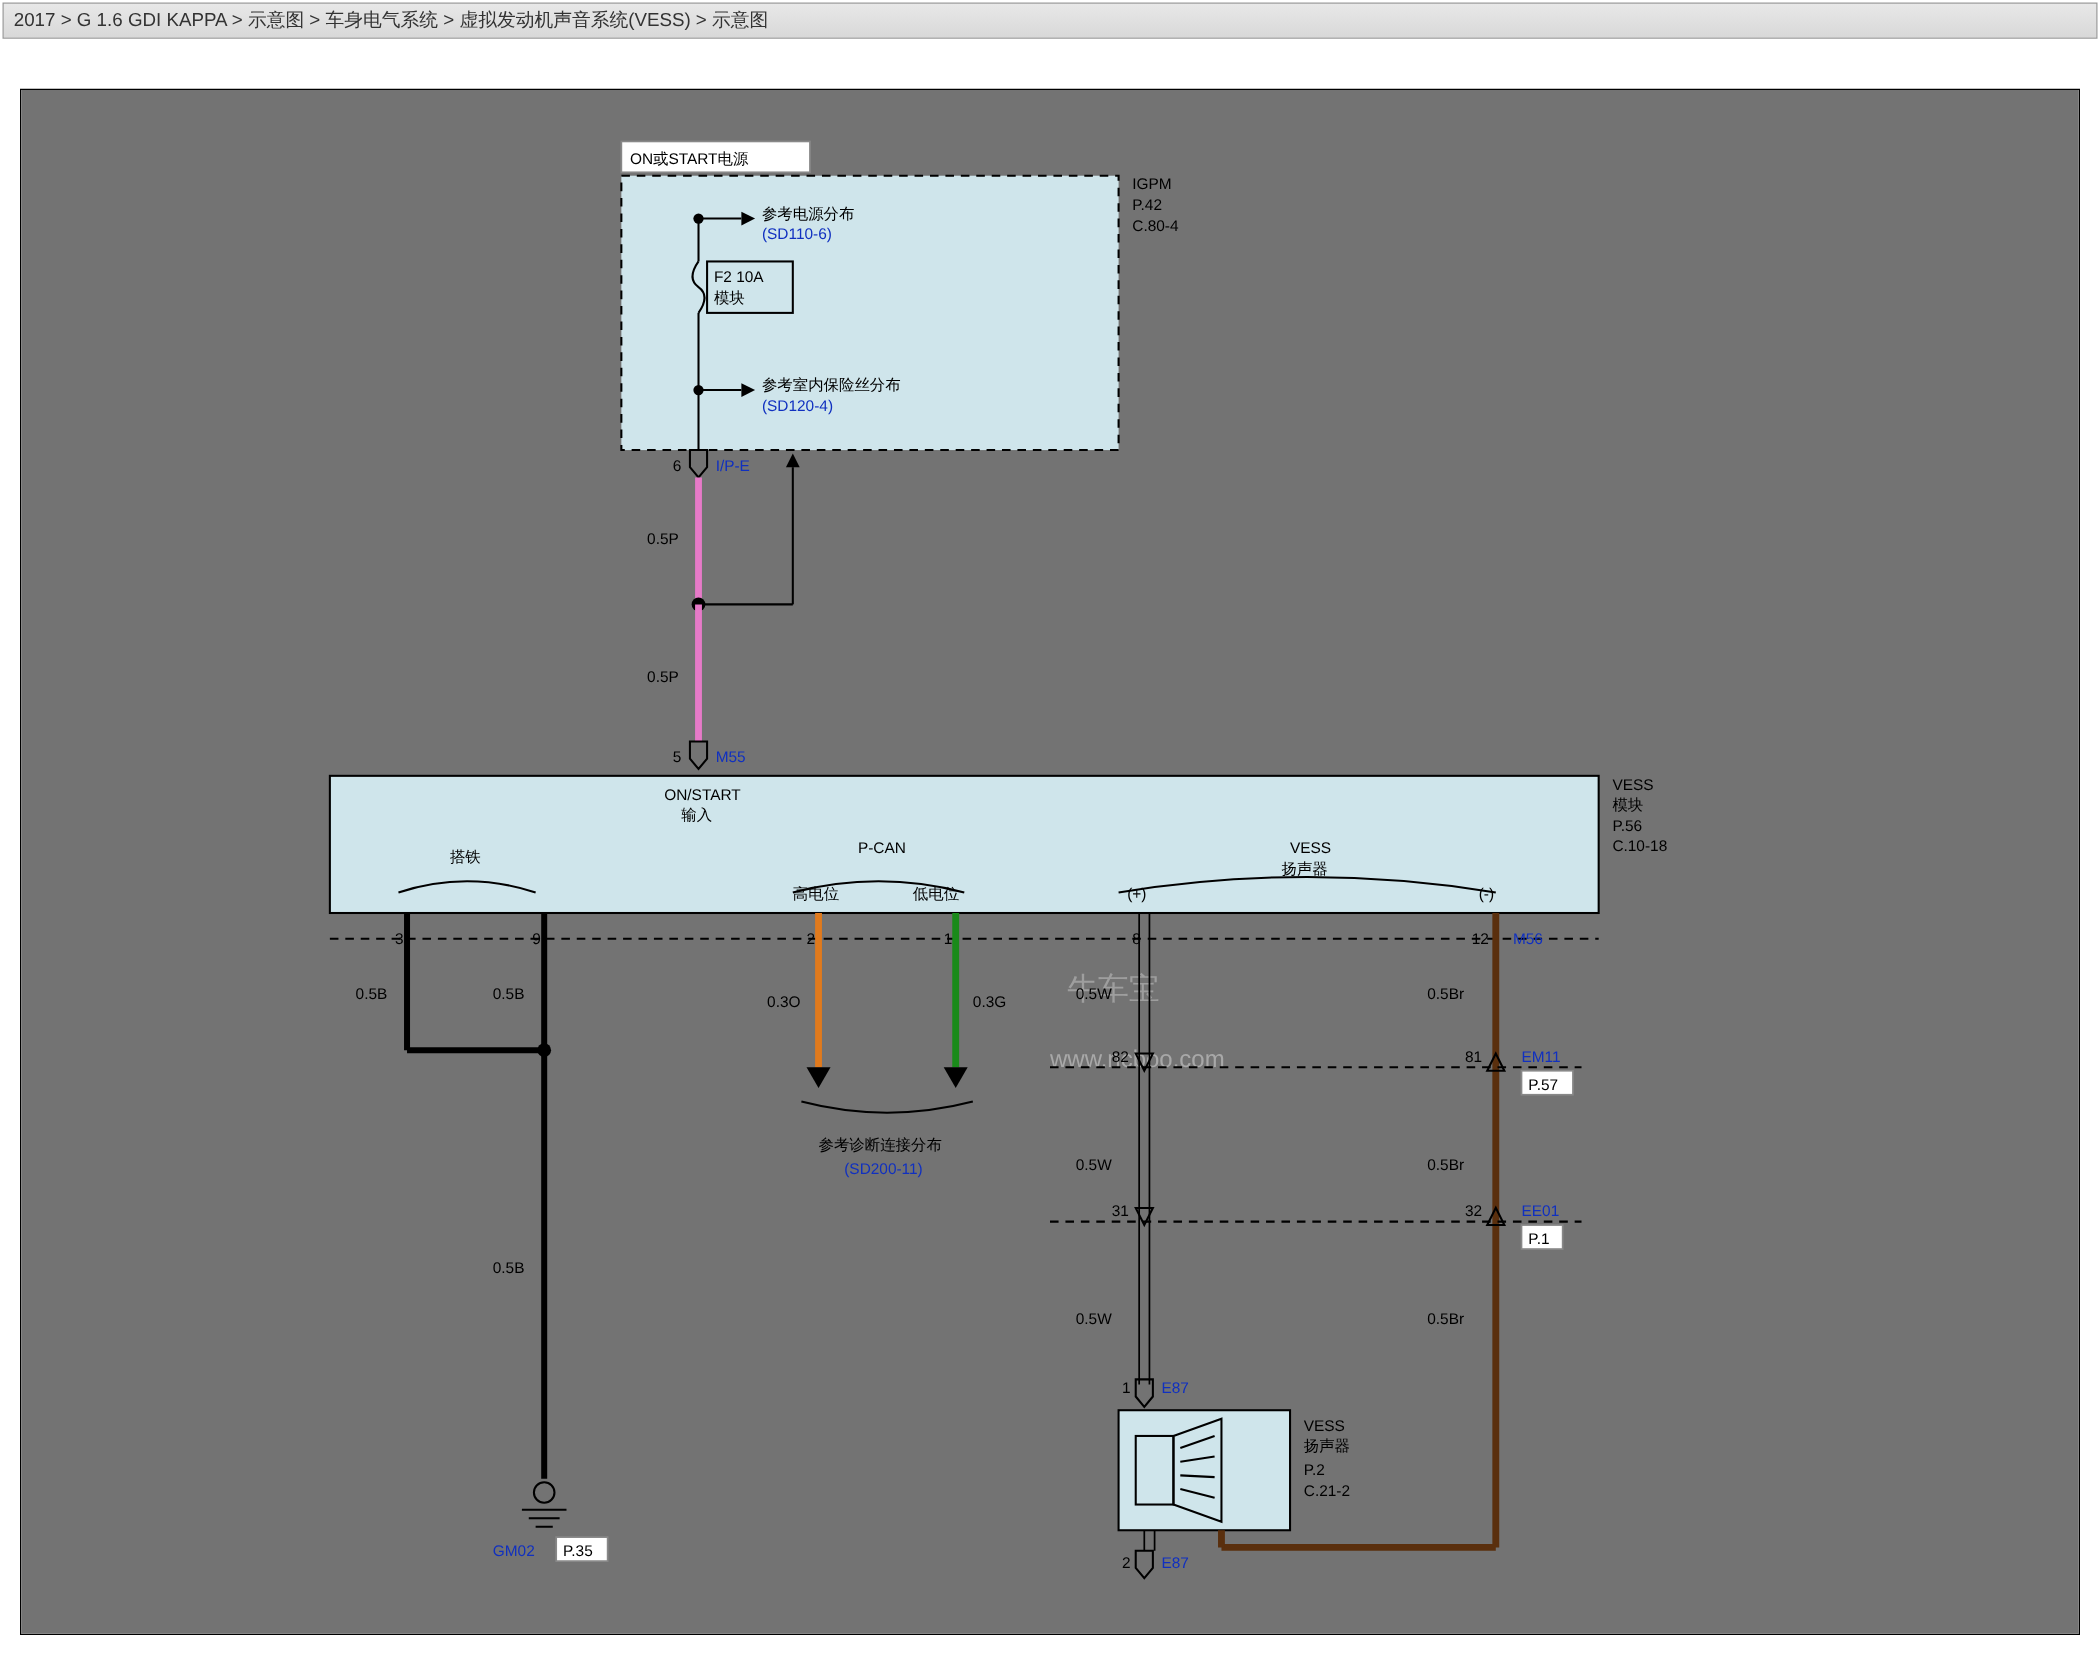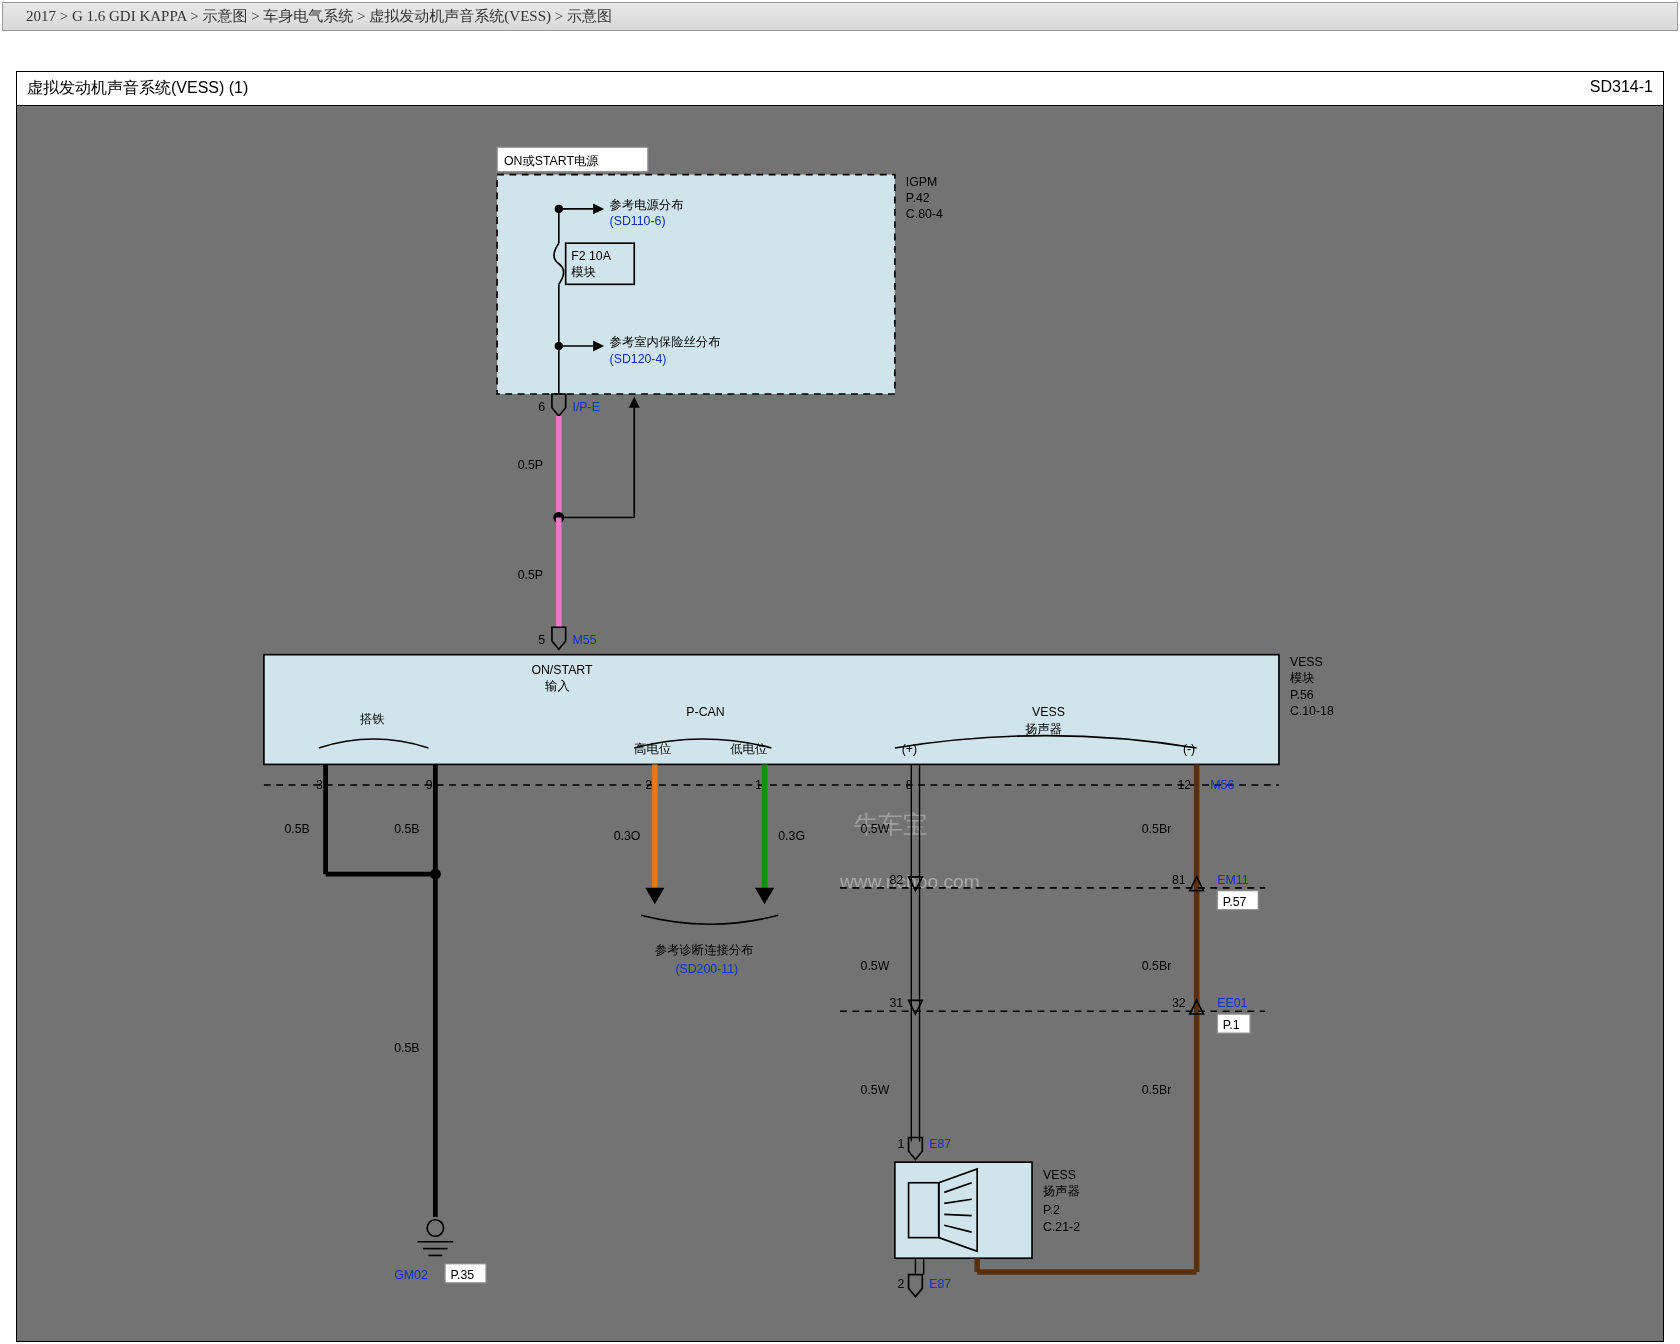--- a/index.html
+++ b/index.html
@@ -5,25 +5,24 @@
   body {
     margin: 0;
     padding: 0;
     font-family: Arial, "Microsoft YaHei", sans-serif;
     background: #fff;
     font-size: 12px;
   }
   .breadcrumb {
     background: linear-gradient(#e8e8e8, #d8d8d8);
     border: 1px solid #999;
-    padding: 4px 23px;
+    padding: 4px 8px;
     font-size: 15px;
     color: #333;
     margin: 2px;
-    font-family: Liberation Serif, serif;
   }
   .diagram-container {
     margin: 40px 16px 16px 16px;
     border: 1px solid #000;
   }
   .diagram-header {
     display: flex;
     justify-content: space-between;
     border-bottom: 1px solid #000;
     padding: 6px 10px;
@@ -52,24 +51,20 @@
   .arrow { fill: #000; }
   .wm { font-size: 18px; fill: #bbb; opacity: 0.6; }
   .wm2 { font-size: 14px; fill: #ccc; opacity: 0.6; }
 </style>
 </head>
 <body>
 
 <div class="breadcrumb">2017 &gt; G 1.6 GDI KAPPA &gt; 示意图 &gt; 车身电气系统 &gt; 虚拟发动机声音系统(VESS) &gt; 示意图</div>
 
 <div class="diagram-container">
-  <div class="diagram-header">
-    <span>虚拟发动机声音系统(VESS) (1)</span>
-    <span>SD314-1</span>
-  </div>
   <div class="svg-wrap">
     <svg viewBox="0 0 1200 900" width="100%">
 
       <rect x="350" y="50" width="290" height="160" class="box-bg"></rect>
       <rect x="350" y="50" width="290" height="160" class="dash"></rect>
       <rect x="350" y="30" width="110" height="18" class="lblbox"></rect>
       <text x="355" y="43" class="txt sm">ON或START电源</text>
 
       <circle cx="395" cy="75" r="3" class="dot"></circle>
       <line x1="395" y1="75" x2="420" y2="75" class="solid"></line>

